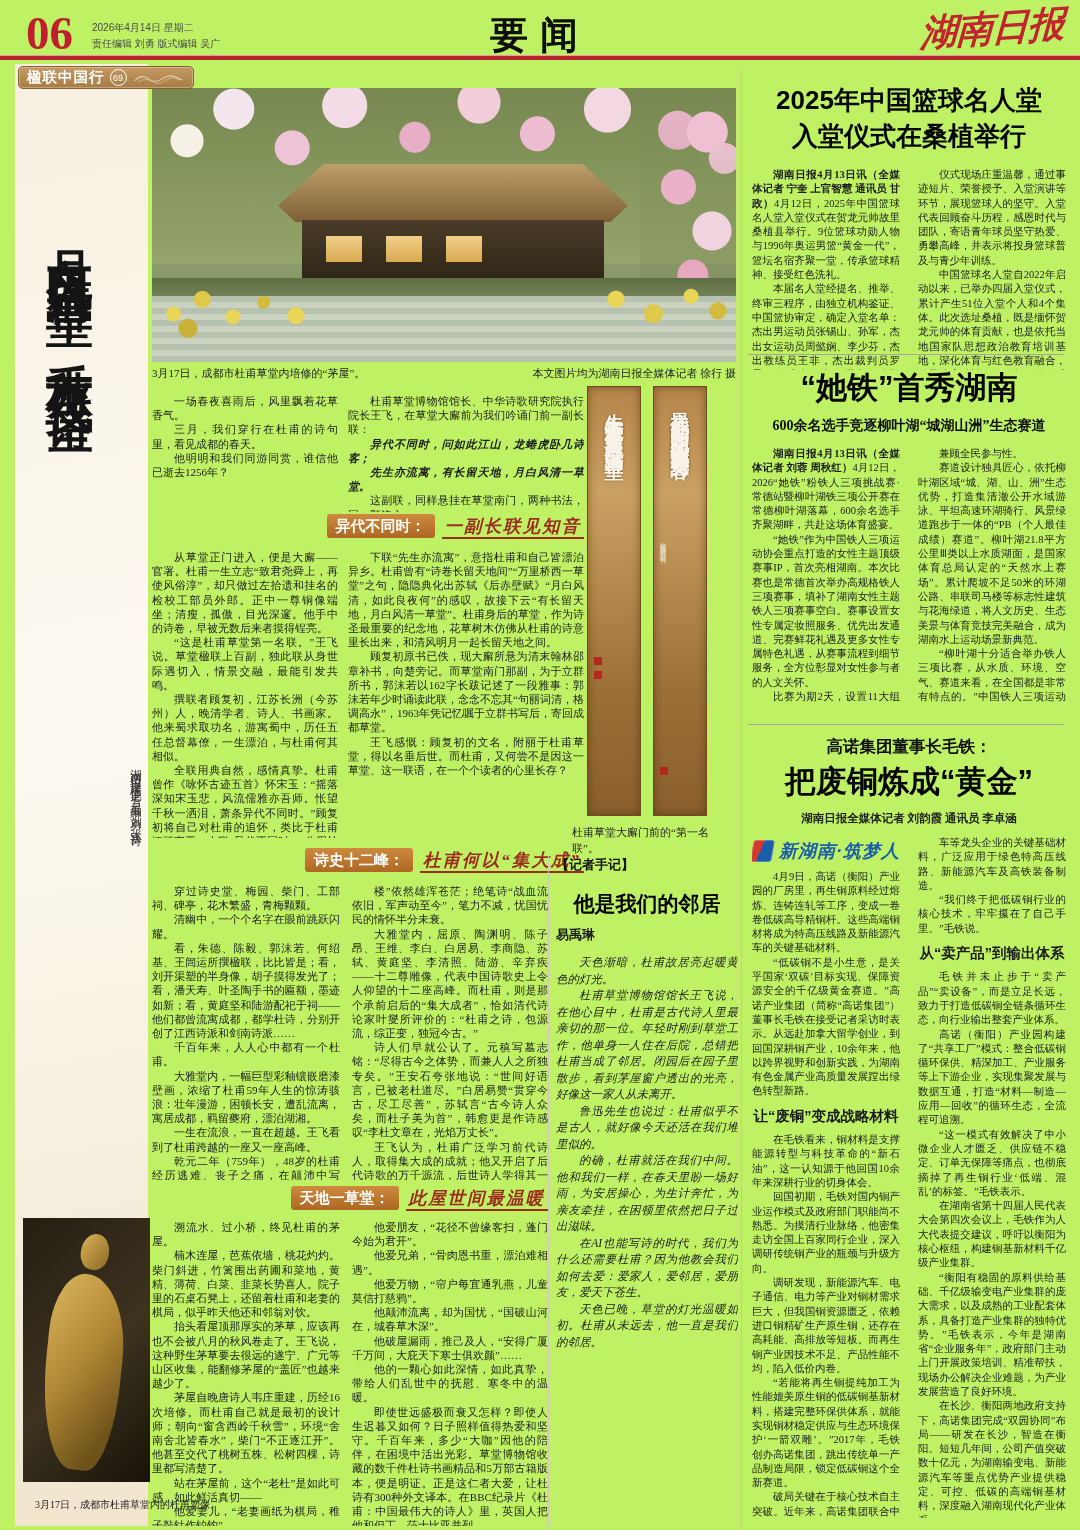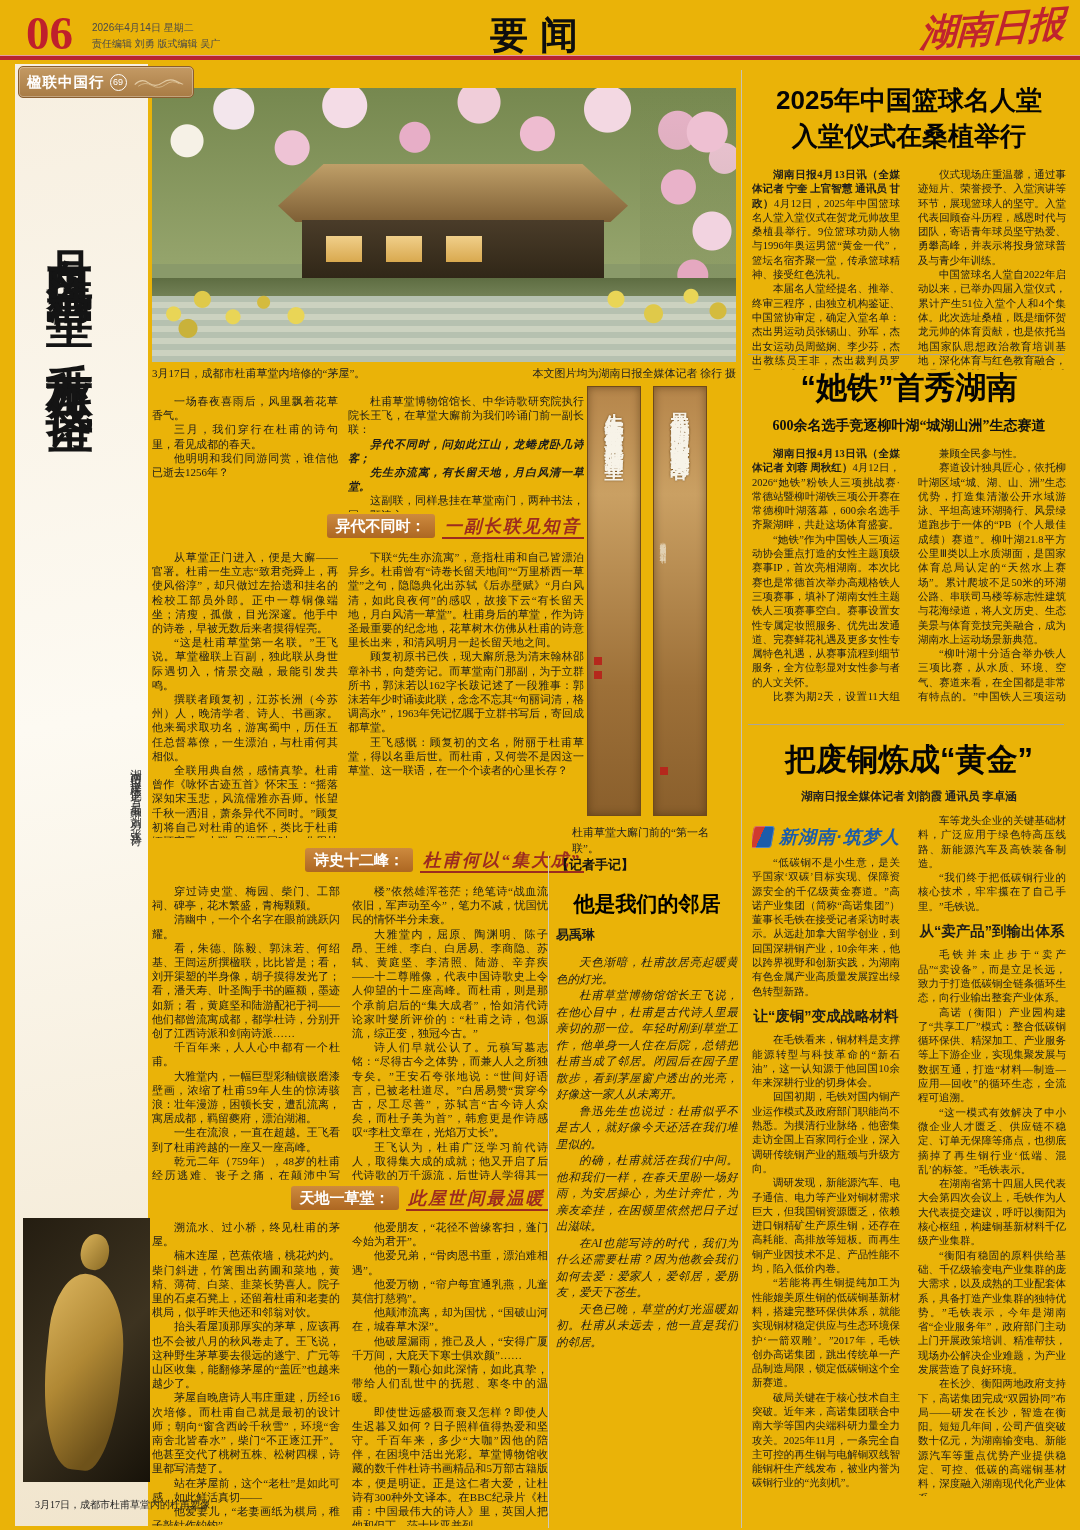--- a/index.html
+++ b/index.html
@@ -1,28 +1,28 @@
 <!DOCTYPE html>
 <html><head>
 <meta charset="utf-8">
 <style>
   html,body{margin:0;padding:0;}
   body{width:1080px;height:1530px;background:#efefea;font-family:"Liberation Serif","DejaVu Serif",serif;}
-  .page{position:relative;width:1080px;height:1530px;background:#eab308;overflow:hidden;color:#1c1c1c;}
+  .page{position:relative;width:1080px;height:1530px;background:#bef264;overflow:hidden;color:#1c1c1c;}
   .abs{position:absolute;}
   b{font-weight:bold;}
   
   .h-pageno{left:26px;top:10px;font-size:47px;font-weight:900;color:#bf1f2c;font-family:"Liberation Serif",serif;line-height:1;}
   .h-meta{left:92px;top:20px;font-size:10px;color:#4a4a4a;line-height:16px;font-family:"Liberation Sans",sans-serif;}
   .h-section{left:0;top:10px;width:1080px;text-align:center;font-size:38px;font-weight:900;letter-spacing:12px;color:#0e0e0e;font-family:"Liberation Sans",sans-serif;}
   .h-masthead{right:16px;top:4px;font-size:37px;font-weight:900;color:#c0242e;font-style:italic;transform:rotate(-4deg) skewX(-6deg);font-family:"Liberation Serif",serif;letter-spacing:-1px;}
   .h-rule{left:0;top:55px;width:1080px;height:4px;background:#b7242e;border-top:1px solid #e59da2;}
   
   .rail{left:15px;top:64px;width:133px;height:1462px;background:linear-gradient(170deg,#f7efe0 0%,#fdfaf2 45%,#f1e5cd 100%);}
-  .badge{left:18px;top:66px;width:176px;height:32px;background:linear-gradient(180deg,#c49a64,#a87b44);border:1px solid #8a5e2f;border-radius:5px;display:flex;align-items:center;gap:5px;padding:0 8px;box-sizing:border-box;box-shadow:inset 0 0 0 1px rgba(255,255,255,.3);z-index:3;}
+  .badge{left:18px;top:66px;width:176px;height:23px;background:linear-gradient(180deg,#c49a64,#a87b44);border:1px solid #8a5e2f;border-radius:5px;display:flex;align-items:center;gap:5px;padding:0 8px;box-sizing:border-box;box-shadow:inset 0 0 0 1px rgba(255,255,255,.3);z-index:3;}
   .badge-text{color:#fff;font-weight:900;font-size:14.5px;font-family:"Liberation Sans",sans-serif;letter-spacing:1px;white-space:nowrap;}
   .badge-circle{width:15px;height:15px;border:1.5px solid #fff;border-radius:50%;color:#fff;font-size:9px;display:inline-flex;align-items:center;justify-content:center;font-family:"Liberation Sans",sans-serif;flex:0 0 auto;}
   .badge-wave{flex:1;height:12px;opacity:.8;}
   .v-title{left:28px;top:150px;height:840px;writing-mode:vertical-rl;font-size:47px;font-weight:900;letter-spacing:8px;color:#141414;font-family:"Liberation Serif",serif;line-height:1.15;}
   .v-byline{right:5px;top:696px;height:330px;writing-mode:vertical-rl;font-size:11.5px;letter-spacing:3px;color:#333;}
   .statue{left:8px;top:1154px;width:127px;height:264px;background:linear-gradient(135deg,#241d11,#3d3320 55%,#171209);overflow:hidden;}
   .statue-body{position:absolute;left:22px;top:56px;width:76px;height:196px;background:linear-gradient(125deg,#dcb55e 0%,#b08834 45%,#6e521a 85%);border-radius:42% 58% 34% 48%/30% 42% 46% 58%;transform:rotate(6deg);}
   .statue-head{position:absolute;left:58px;top:16px;width:28px;height:36px;background:linear-gradient(120deg,#d9b258,#8a6a24);border-radius:50% 50% 45% 45%;transform:rotate(10deg);}
   .statue-cap{left:35px;top:1498px;width:310px;font-size:10px;color:#222;}
   
@@ -95,21 +95,21 @@
   .rart{width:314px;font-family:"Liberation Serif",serif;}
   .r-title1{text-align:center;font-size:26px;font-weight:900;line-height:36px;font-family:"Liberation Sans",sans-serif;color:#050505;}
   .r-title-big{text-align:center;font-size:31px;font-weight:900;line-height:40px;font-family:"Liberation Sans",sans-serif;color:#050505;}
   .r-subtitle{text-align:center;font-size:14px;font-weight:700;margin-top:9px;color:#111;}
   .r-kicker{text-align:center;font-size:16.5px;font-weight:700;color:#111;}
   .r-byline{text-align:center;font-size:11.5px;font-weight:700;margin-top:9px;color:#222;}
   .rcols{display:flex;gap:18px;overflow:hidden;}
   .rcol{width:152px;font-size:10.5px;line-height:14.3px;overflow:hidden;}
   .rcol p{margin:0;text-indent:2em;text-align:justify;}
   .csub{text-align:center;font-weight:900;font-size:14.5px;margin:10px 0;font-family:"Liberation Sans",sans-serif;text-indent:0 !important;}
-  .nhlogo{display:flex;align-items:center;gap:6px;margin:12px 0 8px;}
+  .nhlogo{display:flex;align-items:center;gap:6px;margin:4px 0 8px;}
   .nhicon{width:24px;height:22px;background:linear-gradient(105deg,#d03a2f 0 42%,#1b5cab 42% 100%);border-radius:3px;transform:skewX(-10deg);box-shadow:inset 0 0 0 1px rgba(255,255,255,.25);}
   .nhtext{color:#1b5cab;font-weight:900;font-size:18px;font-style:italic;font-family:"Liberation Sans",sans-serif;letter-spacing:1px;white-space:nowrap;}
 </style>
 </head>
 <body>
 
 <div class="page">
 
   <div class="abs h-pageno">06</div>
   <div class="abs h-meta">
@@ -285,29 +285,31 @@
       <div class="rcol">
           <p>兼顾全民参与性。</p>
           <p>赛道设计独具匠心，依托柳叶湖区域“城、湖、山、洲”生态优势，打造集清澈公开水域游泳、平坦高速环湖骑行、风景绿道跑步于一体的“PB（个人最佳成绩）赛道”。柳叶湖21.8平方公里Ⅲ类以上水质湖面，是国家体育总局认定的“天然水上赛场”。累计爬坡不足50米的环湖公路、串联司马楼等标志性建筑与花海绿道，将人文历史、生态美景与体育竞技完美融合，成为湖南水上运动场景新典范。</p>
           <p>“柳叶湖十分适合举办铁人三项比赛，从水质、环境、空气、赛道来看，在全国都是非常有特点的。”中国铁人三项运动协会竞赛部部长何玺高度评价常德的办赛能力，期待在此举办更多的国内国际赛事，“以柳叶湖的条件，特别适合举办中长距离比赛，比如100公里以上项目。”</p>
         </div>
     </div>
   </div>
   <div class="abs hline" style="left:748px;top:724px;width:316px;"></div>
 
   <div class="abs rart" style="left:752px;top:736px;">
+    <div class="r-kicker">高诺集团董事长毛铁：</div>
     <div class="r-title-big" style="margin-top:4px;">把废铜炼成“黄金”</div>
     <div class="r-byline">湖南日报全媒体记者 刘韵霞 通讯员 李卓涵</div>
     <div class="rcols" style="margin-top:10px;height:682px;">
       <div class="rcol">
         <div class="nhlogo">
           <span class="nhicon"></span>
           <span class="nhtext">新湖南·筑梦人</span>
         </div>
         <div>
+            <p>4月9日，高诺（衡阳）产业园的厂房里，再生铜原料经过熔炼、连铸连轧等工序，变成一卷卷低碳高导精铜杆。这些高端铜材将成为特高压线路及新能源汽车的关键基础材料。</p>
             <p>“低碳铜不是小生意，是关乎国家‘双碳’目标实现、保障资源安全的千亿级黄金赛道。”高诺产业集团（简称“高诺集团”）董事长毛铁在接受记者采访时表示。从远赴加拿大留学创业，到回国深耕铜产业，10余年来，他以跨界视野和创新实践，为湖南有色金属产业高质量发展蹚出绿色转型新路。</p>
           </div>
         <div class="csub">让“废铜”变成战略材料</div>
         <div>
             <p>在毛铁看来，铜材料是支撑能源转型与科技革命的“新石油”，这一认知源于他回国10余年来深耕行业的切身体会。</p>
             <p>回国初期，毛铁对国内铜产业运作模式及政府部门职能尚不熟悉。为摸清行业脉络，他密集走访全国上百家同行企业，深入调研传统铜产业的瓶颈与升级方向。</p>
             <p>调研发现，新能源汽车、电子通信、电力等产业对铜材需求巨大，但我国铜资源匮乏，依赖进口铜精矿生产原生铜，还存在高耗能、高排放等短板。而再生铜产业因技术不足、产品性能不均，陷入低价内卷。</p>
             <p>“若能将再生铜提纯加工为性能媲美原生铜的低碳铜基新材料，搭建完整环保供体系，就能实现铜材稳定供应与生态环境保护‘一箭双雕’。”2017年，毛铁创办高诺集团，跳出传统单一产品制造局限，锁定低碳铜这个全新赛道。</p>
             <p>破局关键在于核心技术自主突破。近年来，高诺集团联合中南大学等国内尖端科研力量全力攻关。2025年11月，一条完全自主可控的再生铜与电解铜双线智能铜杆生产线发布，被业内誉为碳铜行业的“光刻机”。</p>
           </div>

